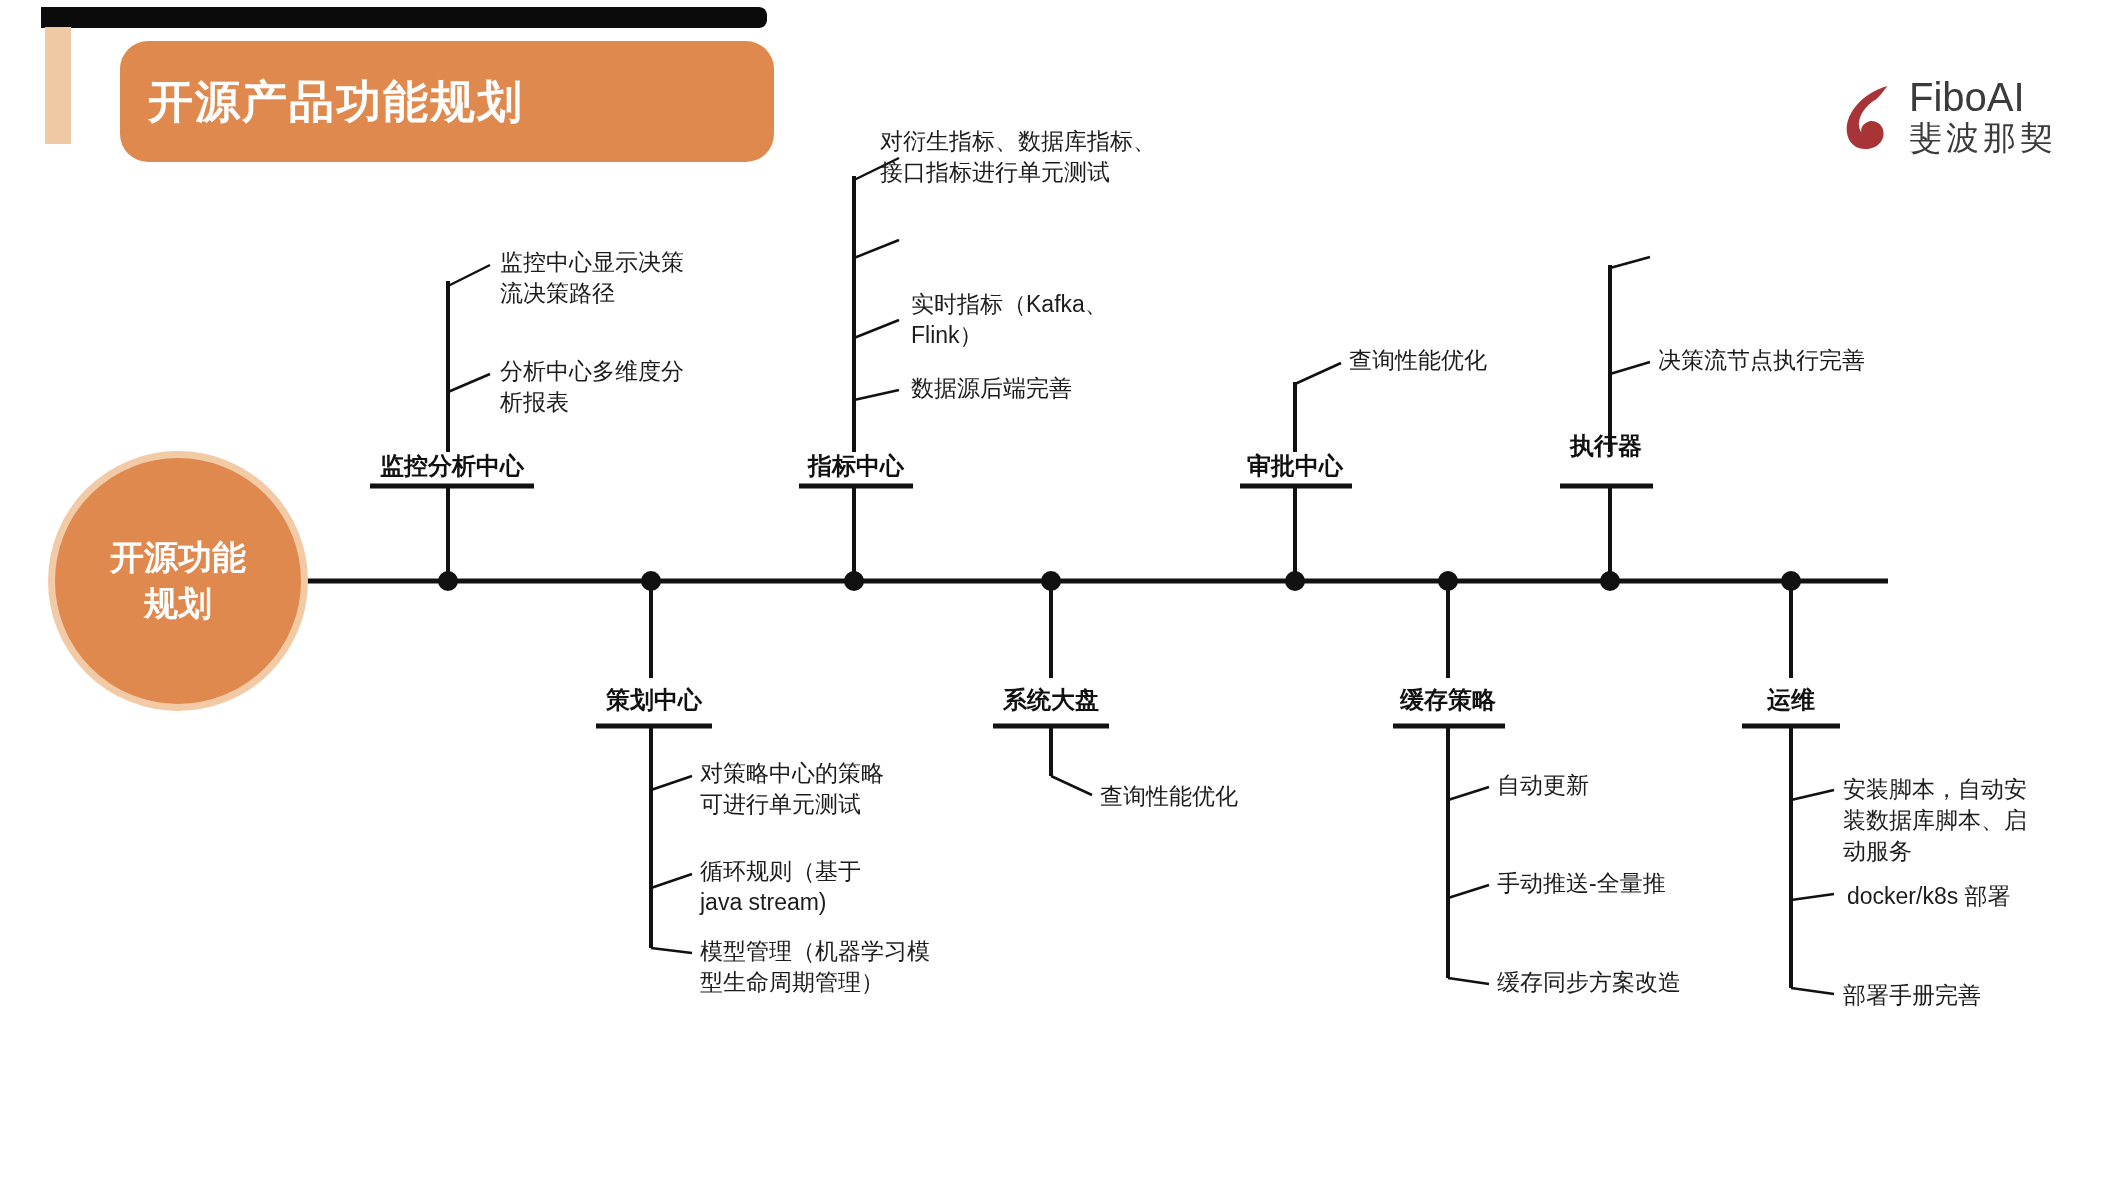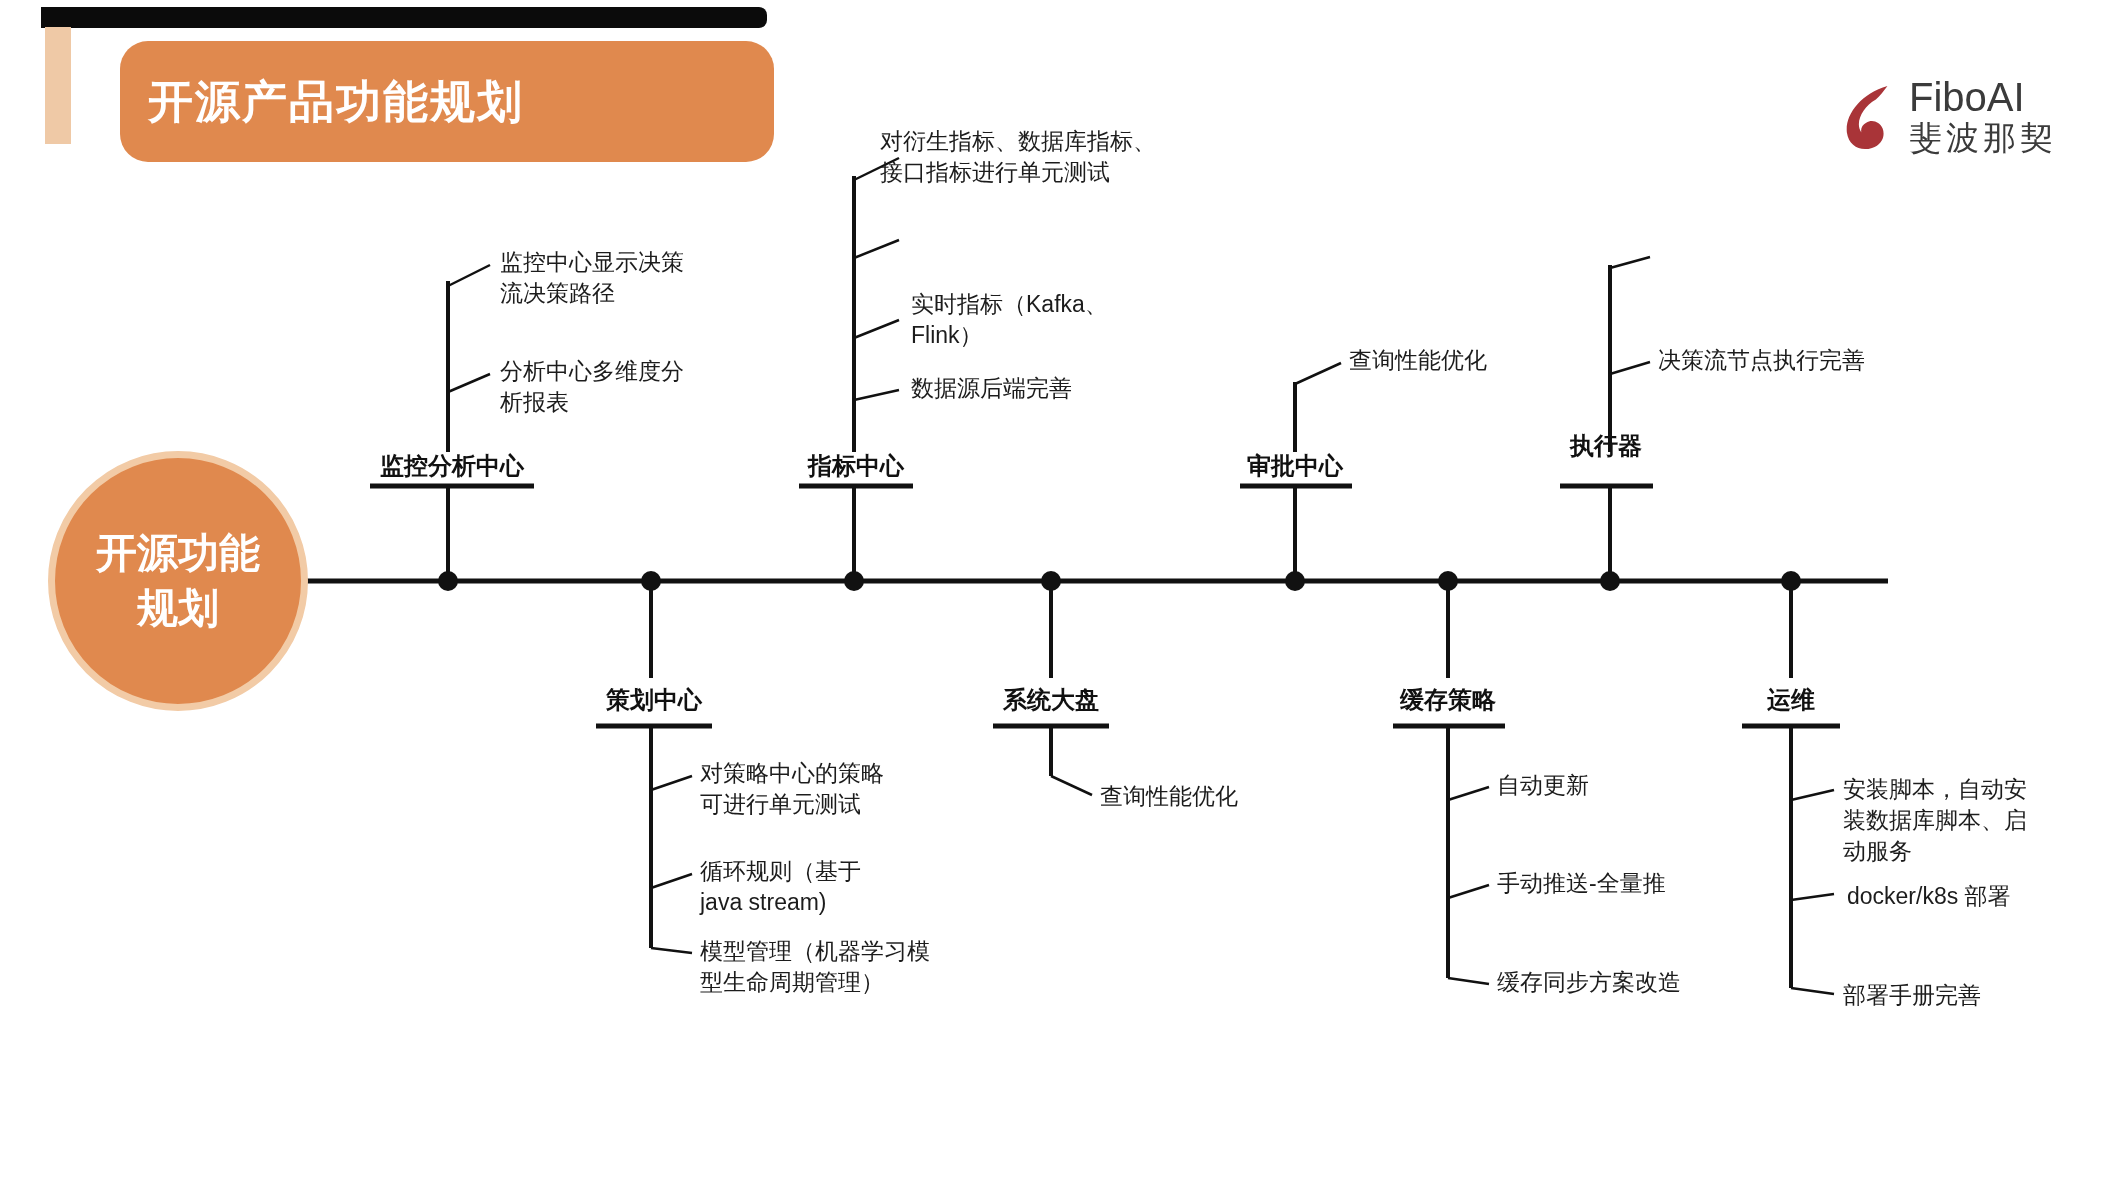--- a/index.html
+++ b/index.html
@@ -20,21 +20,21 @@
   .banner .title { color:#ffffff; font-size:45px; font-weight:700; letter-spacing:2px; }
 
   .logo { position:absolute; left:1843px; top:76px; display:flex; align-items:center; gap:8px; }
   .logo-text { display:flex; flex-direction:column; }
   .logo-en { font-size:40px; color:#3b3b3b; font-weight:500; line-height:1.05; }
   .logo-cn { font-size:33px; color:#3b3b3b; letter-spacing:4px; line-height:1.2; }
 
   .root { position:absolute; left:48px; top:451px; width:260px; height:260px;
     border-radius:50%; background:#e0894e; border:7px solid #f2cba6;
     box-sizing:border-box; display:flex; align-items:center; justify-content:center; }
-  .root-text { color:#ffffff; font-size:41px; font-weight:700; text-align:center;
+  .root-text { color:#ffffff; font-size:34px; font-weight:700; text-align:center;
     line-height:1.35; white-space:pre-line; }
 
   .node-label { position:absolute; transform:translateX(-50%); font-size:24px;
     font-weight:700; color:#111111; white-space:nowrap; }
   .leaf { position:absolute; font-size:23px; line-height:31px; color:#1c1c1c;
     white-space:pre-line; }
 </style>
 </head>
 <body>
 

